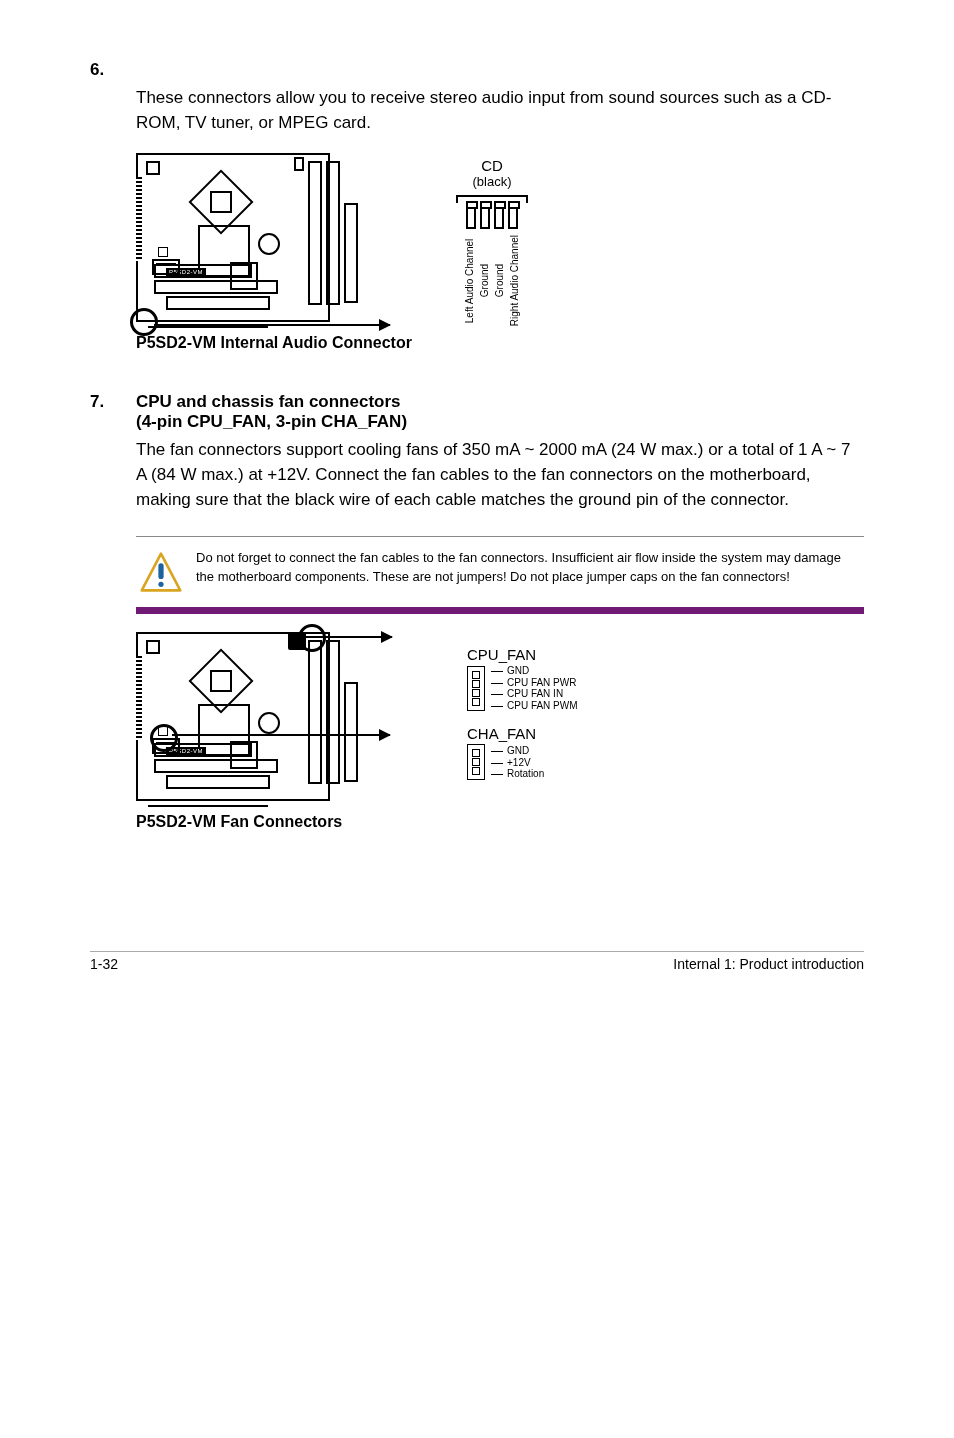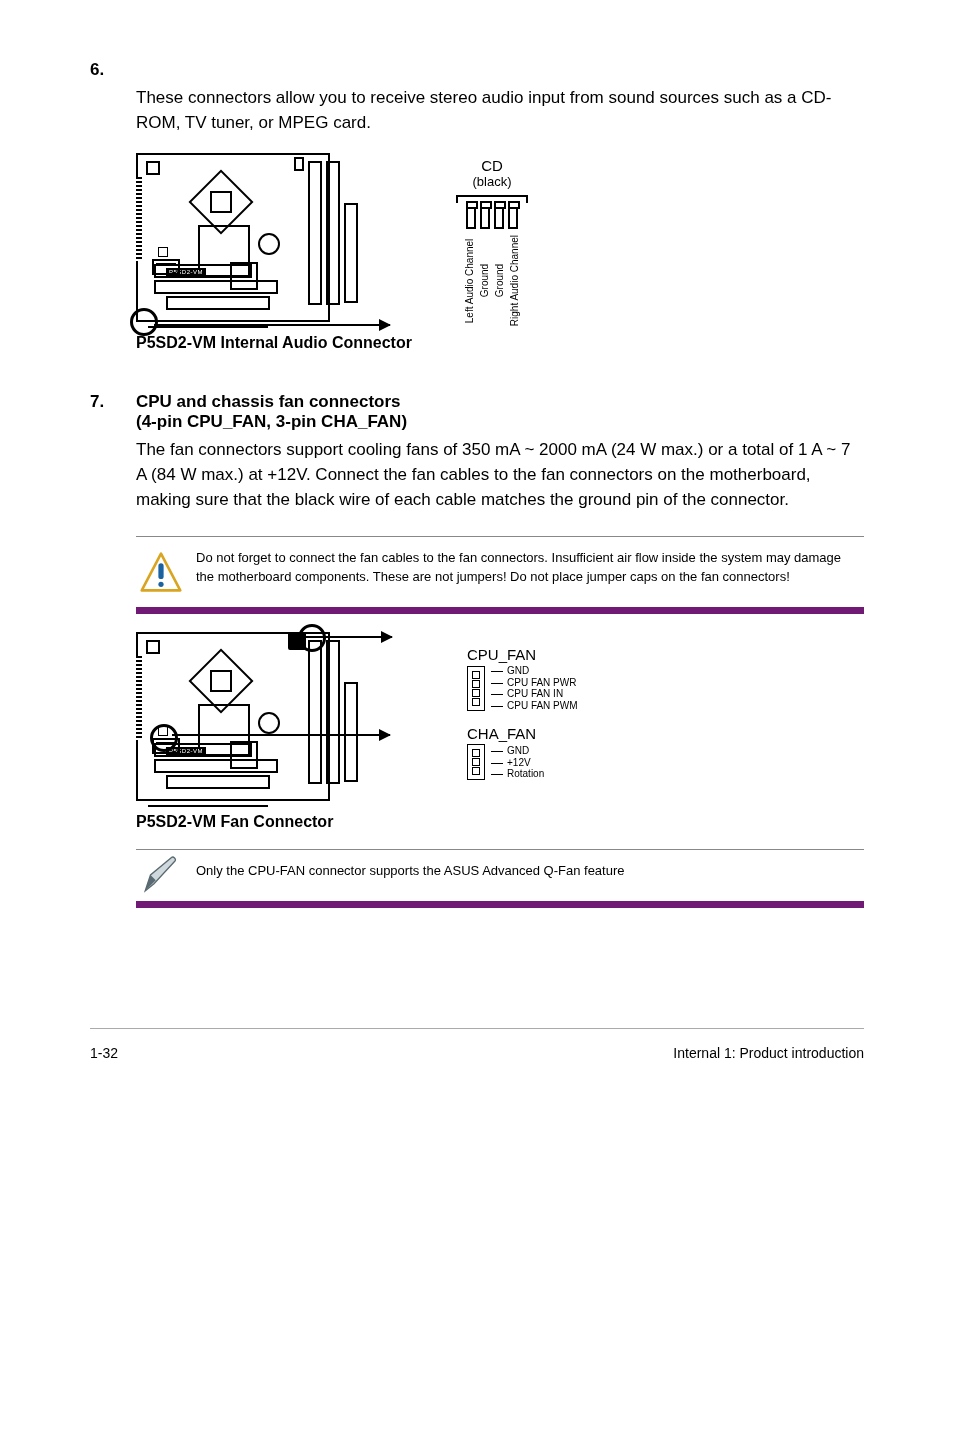--- a/index.html
+++ b/index.html
@@ -195,21 +195,21 @@
     width:42px;height:42px;
   }
   .warn-icon svg{width:100%;height:100%;}
   .pencil-icon svg{width:100%;height:100%;}
 
   .footer{
     display:flex;justify-content:space-between;
     font-size:14px;
     margin-top:120px;
     border-top:1px solid #aaa;
-    padding-top:16px;
+    padding-top:4px;
     gap:38px;
   }
 </style>
 </head>
 <body>
 
 <div class="page">
 
   <div class="section">
     <div class="heading-row">
@@ -349,31 +349,22 @@
               <div class="fan-labels">
                 <div>GND</div>
                 <div>+12V</div>
                 <div>Rotation</div>
               </div>
             </div>
           </div>
         </div>
       </div>
     </div>
-    <div class="diagram-caption">P5SD2-VM Fan Connector</div>
-
-    <div class="note" style="margin-top:18px;">
-      <div class="icon pencil-icon">
-        <svg viewBox="0 0 48 48">
-          <path d="M6 42 L12 24 L36 4 C38 2 42 6 40 8 L16 34 Z" fill="#cfd8dc" stroke="#5a6a72" stroke-width="1.5"></path>
-          <path d="M6 42 L12 24 L18 30 Z" fill="#5a6a72"></path>
-        </svg>
-      </div>
-      <span>Only the CPU-FAN connector supports the ASUS Advanced Q-Fan feature</span>
-    </div>
+    <div class="diagram-caption">P5SD2-VM Fan Connectors</div>
+
   </div>
 
   <div class="footer">
     <span>1-32</span>
     <span>Internal 1: Product introduction</span>
   </div>
 
 </div>
 
 </body></html>

